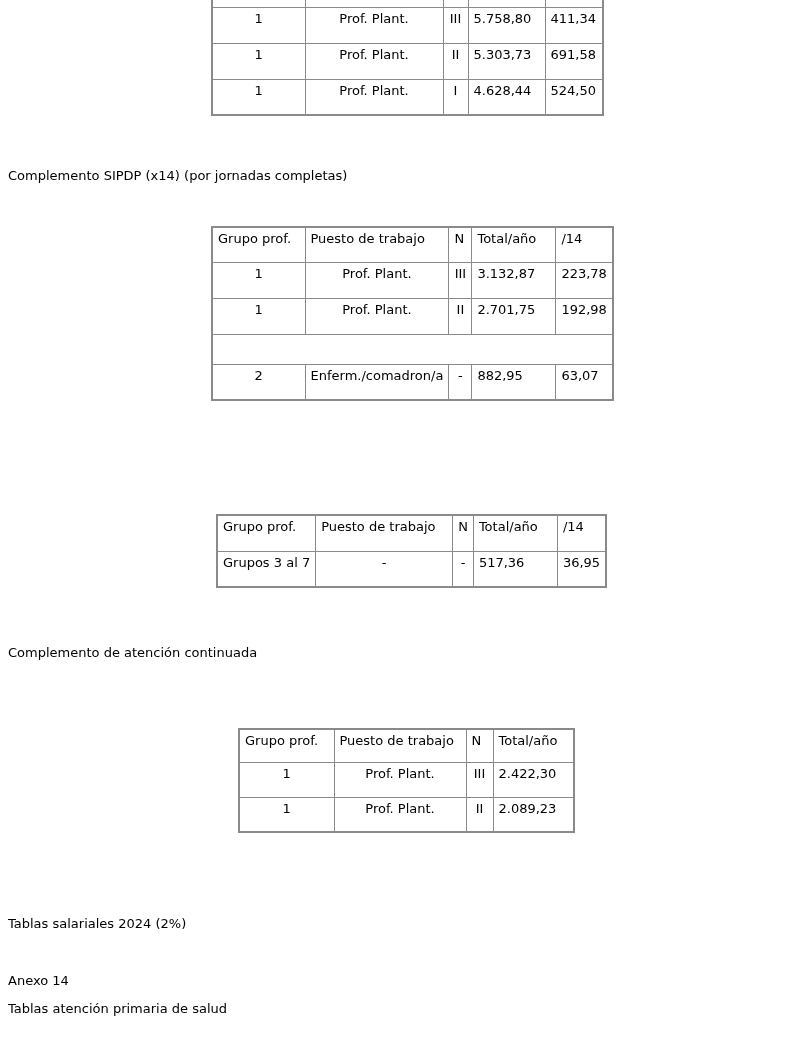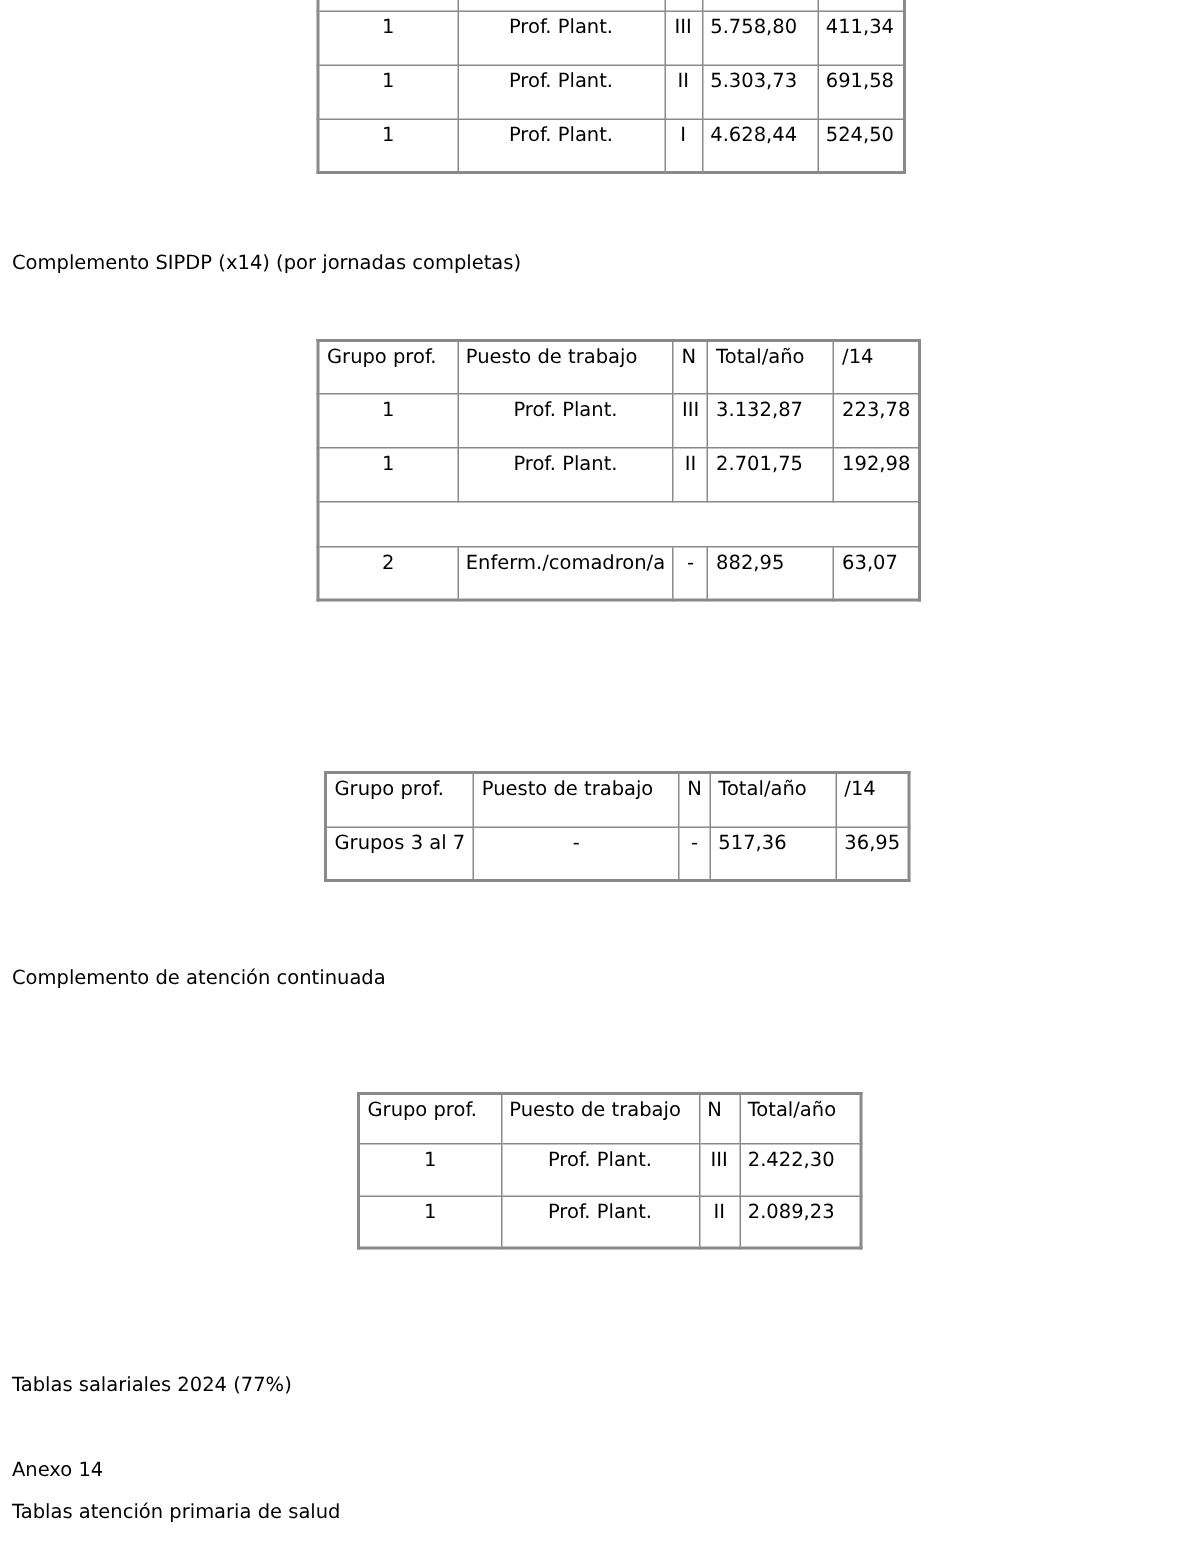--- a/index.html
+++ b/index.html
@@ -203,17 +203,17 @@
     </tr>
     <tr>
       <td class="ct">1</td>
       <td class="lt">Prof. Plant.</td>
       <td class="ct">II</td>
       <td class="rt">2.089,23</td>
     </tr>
   </tbody>
     </table>
 
-  <div class="txt f-sal">Tablas salariales 2024 (77%)</div>
+  <div class="txt f-sal">Tablas salariales 2024 (2%)</div>
   <div class="txt f-anexo">Anexo 14</div>
   <div class="txt f-primaria">Tablas atención primaria de salud</div>
 
 </div>
 
 </body></html>

